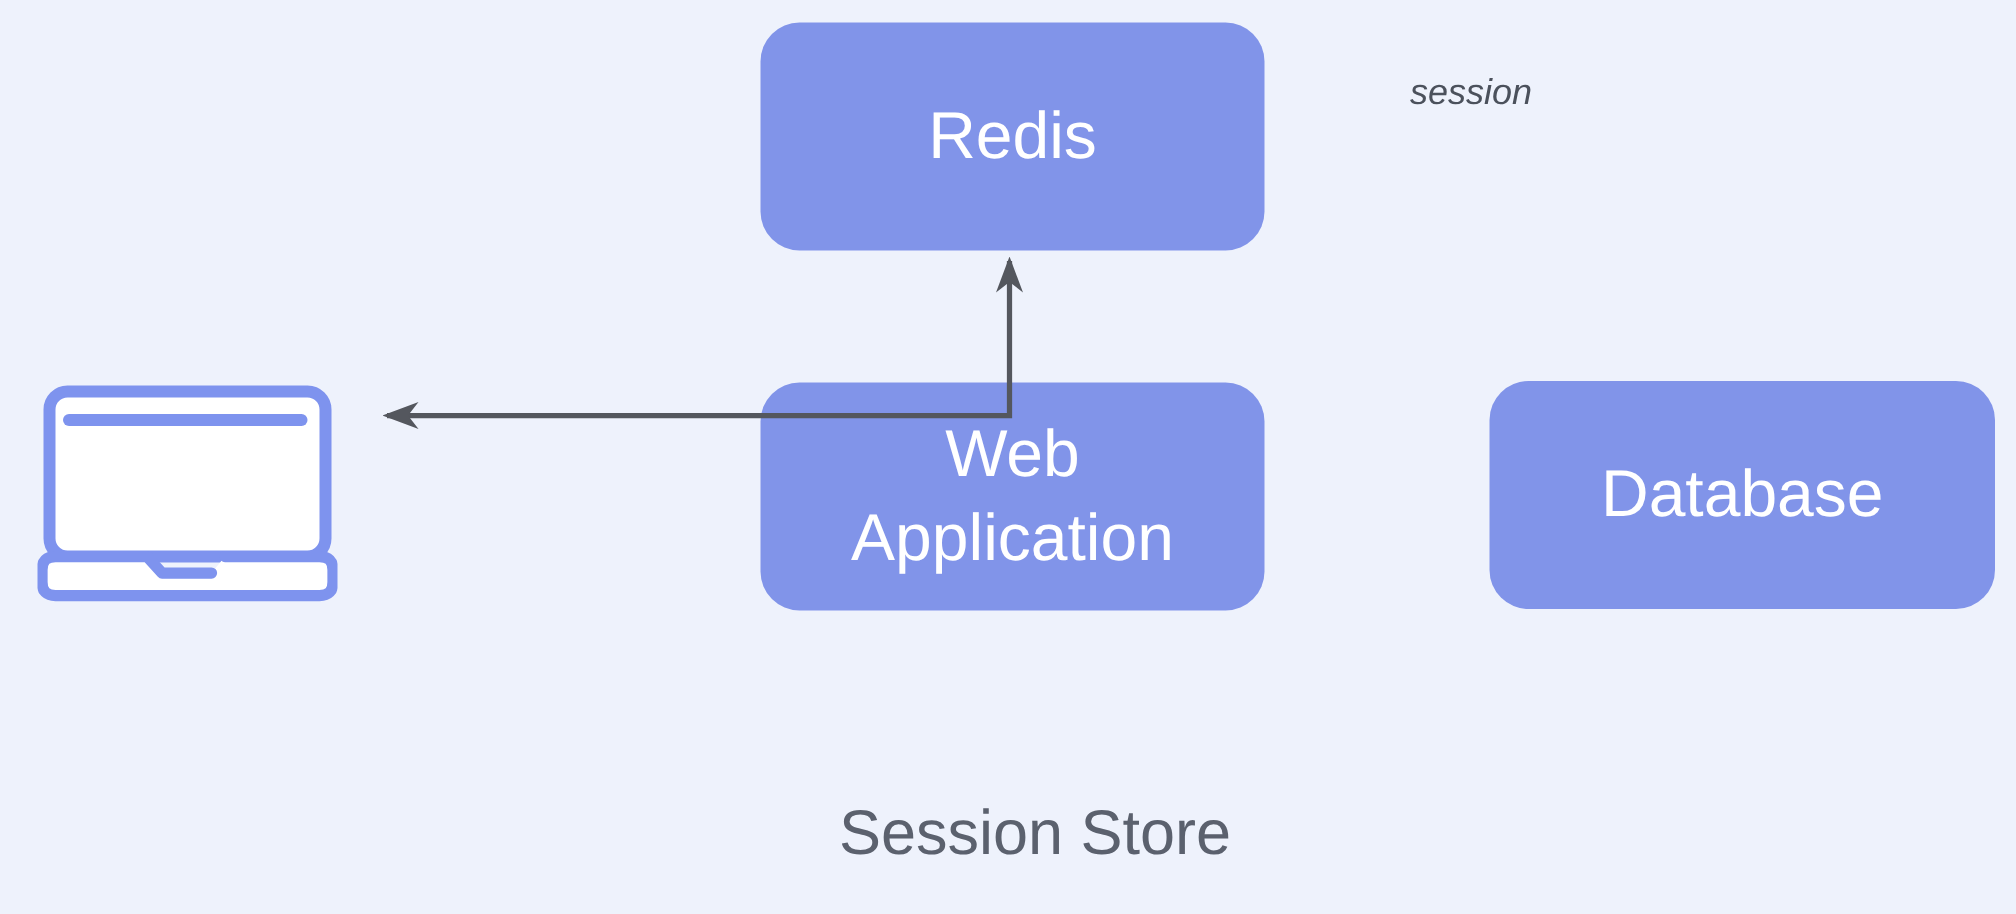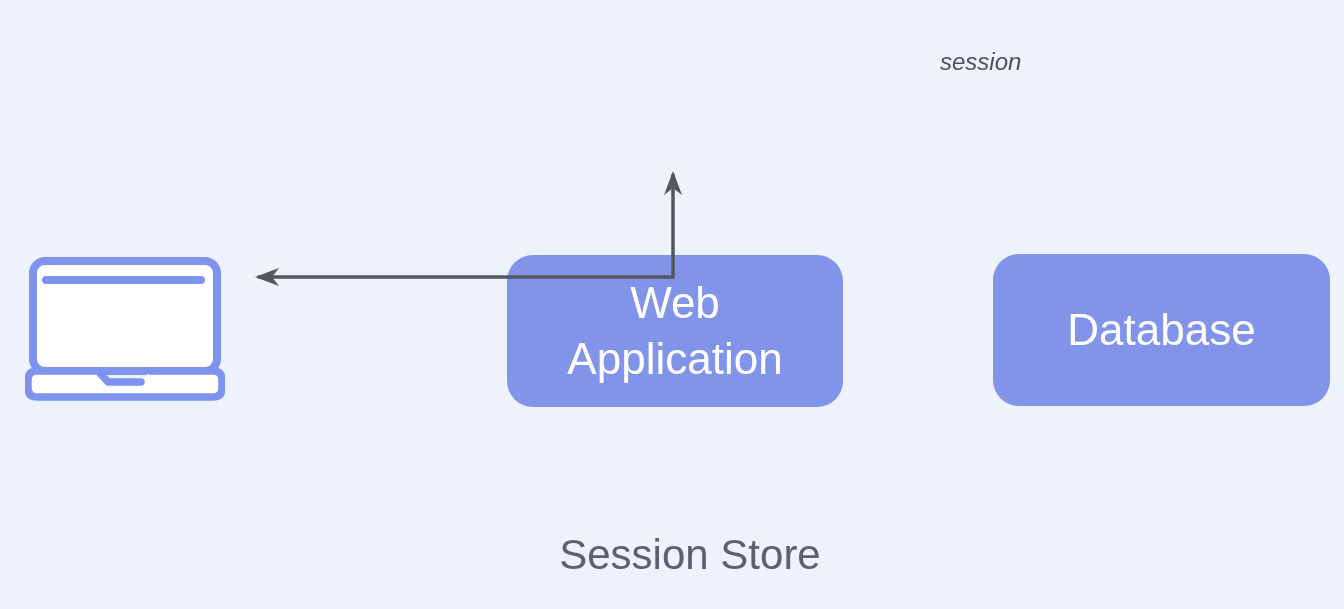--- a/index.html
+++ b/index.html
@@ -64,20 +64,23 @@
 
   <svg class="laptop" viewBox="0 0 200 150" aria-hidden="true">
 
     <rect class="ln fill-white" x="8" y="8" width="184" height="110" rx="12" stroke-width="8"></rect>
 
     <path class="ln no-fill" d="M 21 27 H 176" stroke-width="8"></path>
 
     <path class="ln fill-white" stroke-width="7.5" d="M 125 118 H 188 Q 197 118 197 127 V 135 Q 197 144 188 144 H 12 Q 3 144 3 135 V 127 Q 3 118 12 118 H 73 L 83 129 H 116"></path>
   </svg>
 
+  <div class="node" id="node-redis">
+    <span class="node-label">Redis</span>
+  </div>
 
   <div class="node" id="node-web">
     <span class="node-label">Web Application</span>
   </div>
 
   <div class="node" id="node-db">
     <span class="node-label">Database</span>
   </div>
 
   <div class="annotation">session</div>

